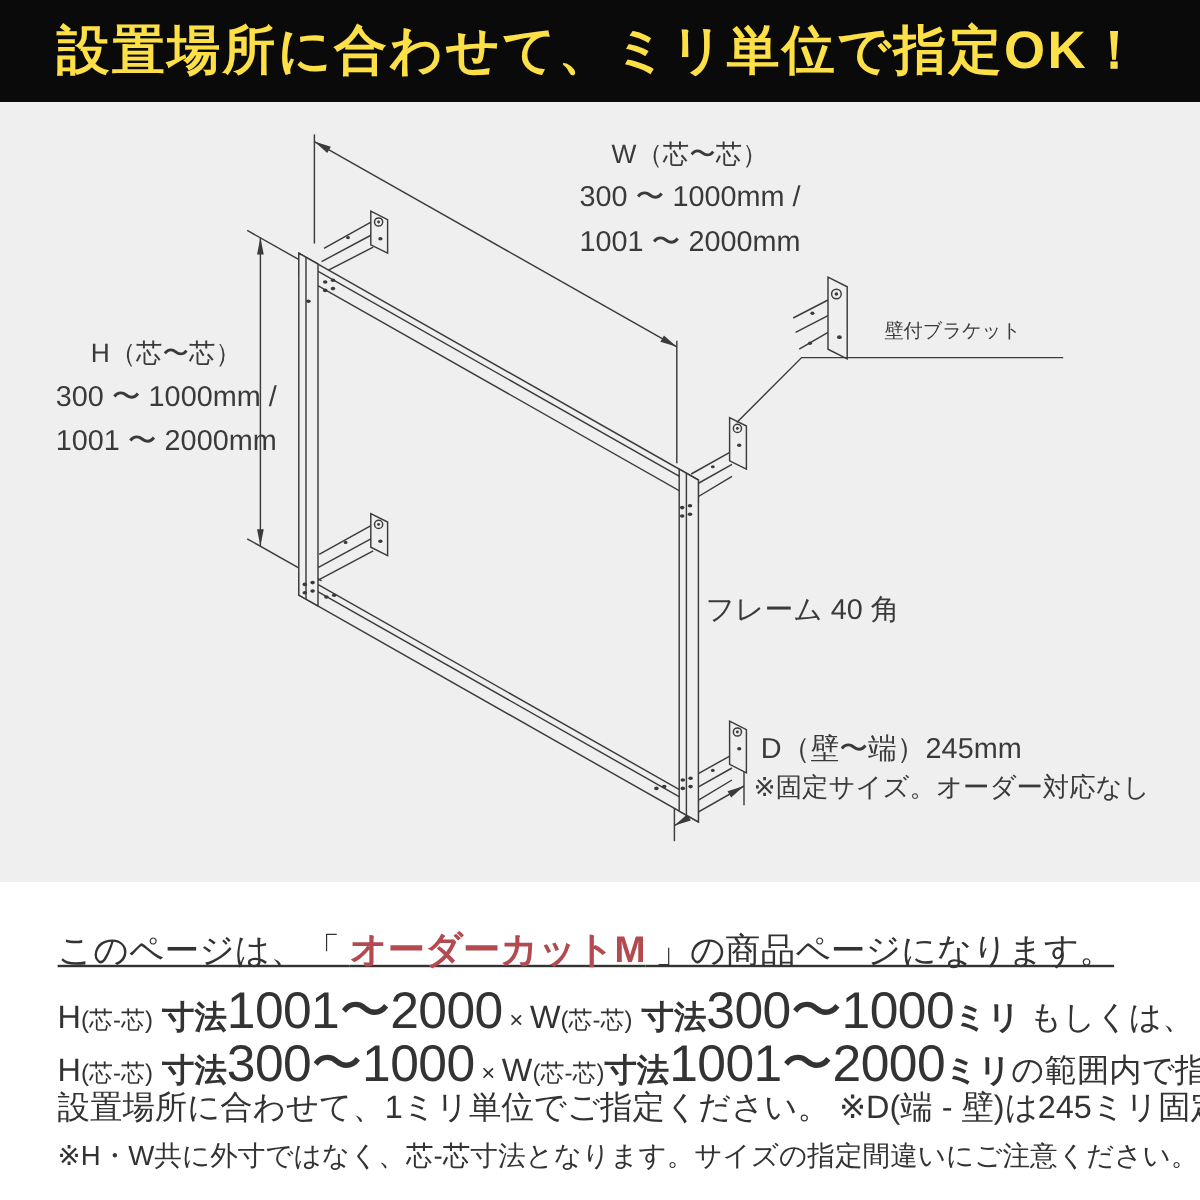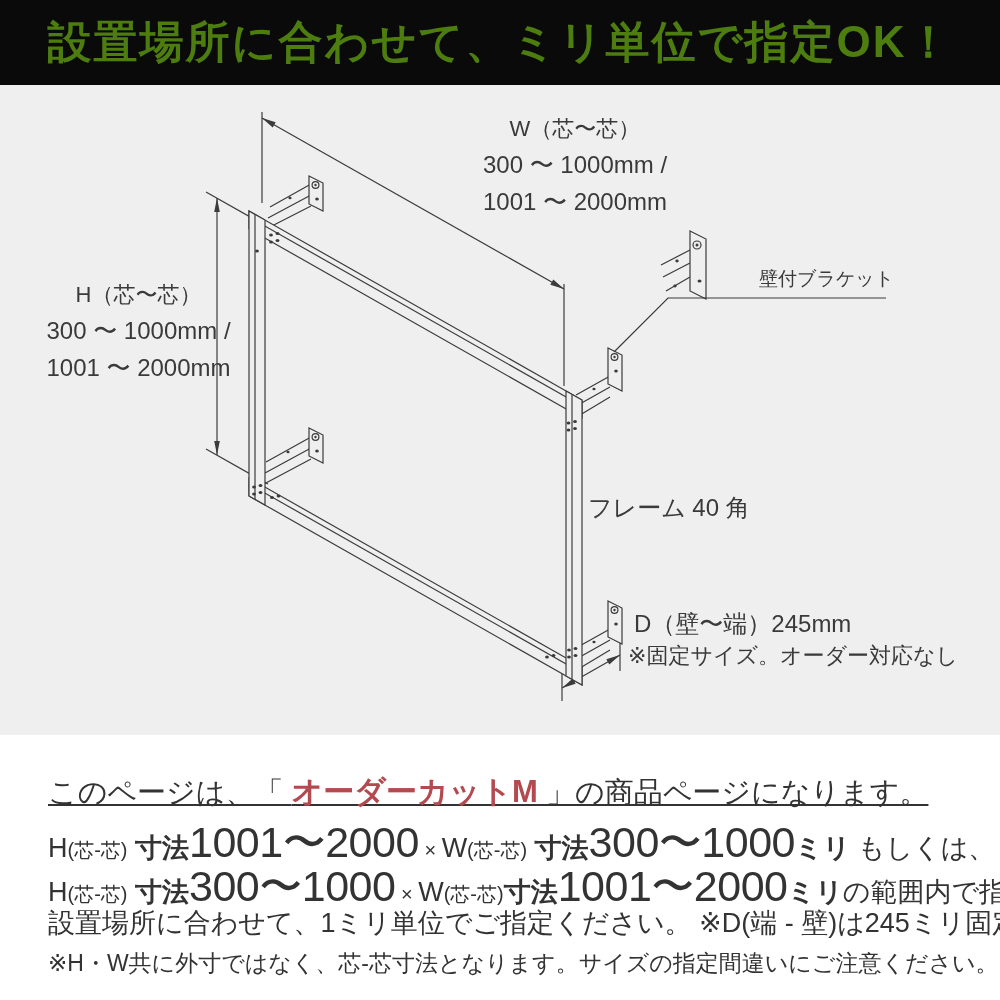--- a/index.html
+++ b/index.html
@@ -7,21 +7,21 @@
     width:1000px;height:1000px;position:relative;background:#ffffff;
     font-family:"Liberation Sans","DejaVu Sans",sans-serif;color:#333;
     overflow:hidden;
   }
   
   .header{
     position:absolute;left:0;top:0;width:1000px;height:85px;
     background:#0a0a0a;display:flex;align-items:center;justify-content:center;
   }
   .header .title{
-    color:#4d7c0f;font-size:44px;font-weight:bold;letter-spacing:2px;white-space:nowrap;
+    color:#fde047;font-size:44px;font-weight:bold;letter-spacing:2px;white-space:nowrap;
   }
   
   .diagram{
     position:absolute;left:0;top:85px;width:1000px;height:650px;background:#efefef;
   }
   .diagram svg{position:absolute;left:0;top:0;}
   .dim-label{position:absolute;text-align:center;color:#3a3a3a;}
   .dim-title{font-size:22px;line-height:34px;}
   .dim-range{font-size:24px;line-height:37px;white-space:nowrap;}
   .anno{position:absolute;color:#3a3a3a;white-space:nowrap;}
@@ -158,21 +158,21 @@
     <div class="dim-range">300 〜 1000mm /</div>
     <div class="dim-range">1001 〜 2000mm</div>
   </div>
 
   <div class="dim-label" style="left:0px;top:193px;width:205px;margin-left:36px;">
     <div class="dim-title">H（芯〜芯）</div>
     <div class="dim-range">300 〜 1000mm /</div>
     <div class="dim-range">1001 〜 2000mm</div>
   </div>
 
-  <div class="anno" style="left:759px;top:181px;font-size:19px;">壁付ブラケット</div>
+  <div class="anno" style="left:737px;top:181px;font-size:16px;">壁付ブラケット</div>
 
   <div class="anno" style="left:588px;top:407px;font-size:24px;">フレーム 40 角</div>
 
   <div class="anno" style="left:634px;top:523px;font-size:24px;">D（壁〜端）245mm</div>
   <div class="anno" style="left:628px;top:556px;font-size:22px;">※固定サイズ。オーダー対応なし</div>
 </div>
 
 <div>
   <div class="desc-line intro" style="top:771px;">
     <span>このページは、「 </span><span class="product" style="color:#b34a4f;">オーダーカットM</span><span> 」の商品ページになります。</span>

